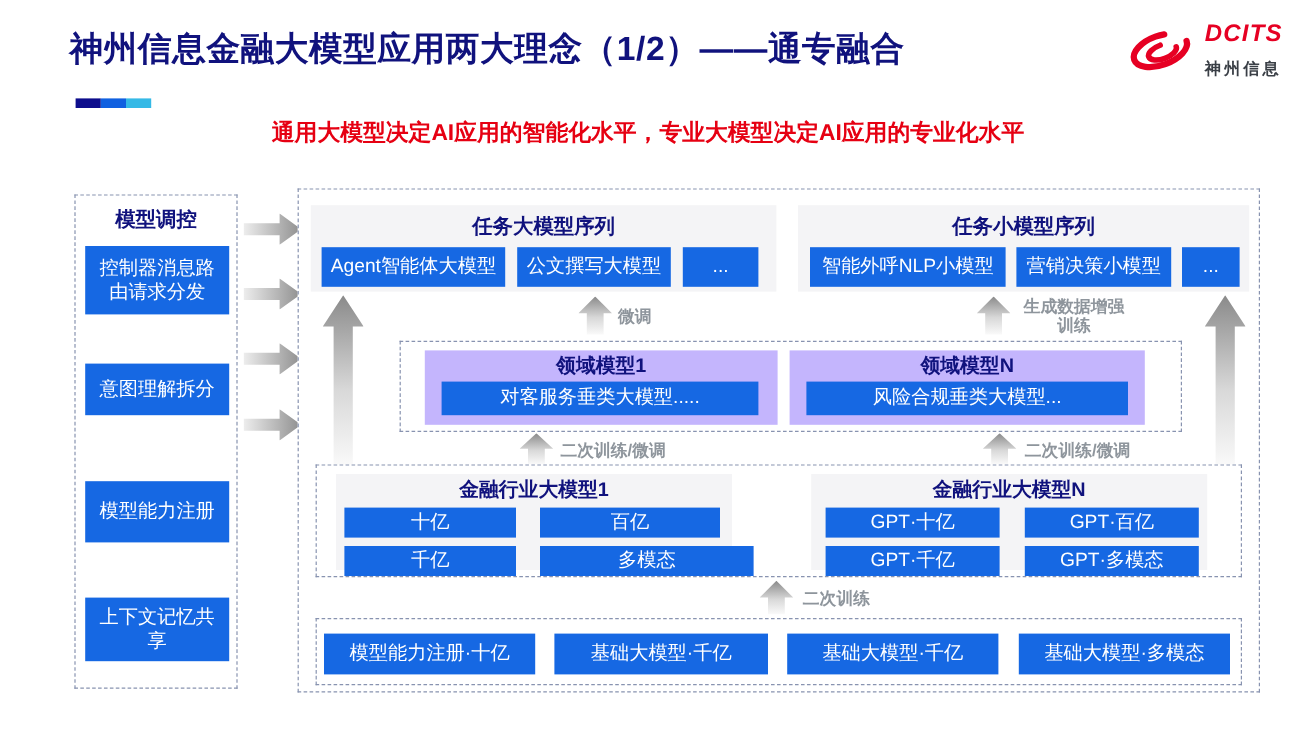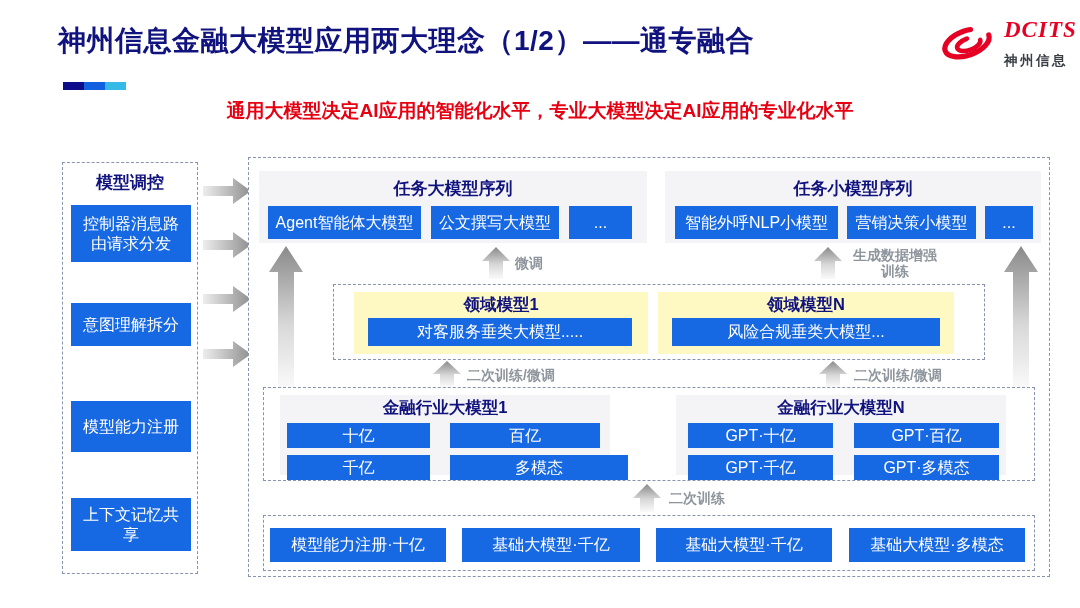--- a/index.html
+++ b/index.html
@@ -7,21 +7,21 @@
   body { font-family:"Liberation Sans","DejaVu Sans",sans-serif; }
   .stage { position:relative; width:1080px; height:608px; background:#ffffff; overflow:hidden; }
 
   .page-title { position:absolute; left:58px; top:22px; font-size:28px; font-weight:700; color:#10127d; letter-spacing:0.5px; }
   .accent-bar { position:absolute; left:63px; top:82px; display:flex; }
   .accent-bar span { width:21px; height:8px; display:block; }
   .seg1{background:#0d0d8c;} .seg2{background:#1060e0;} .seg3{background:#35b9e6;}
 
   .logo { position:absolute; left:938px; top:18px; display:flex; align-items:center; gap:8px; }
   .logo-text { display:flex; flex-direction:column; line-height:1.05; }
-  .logo-brand { color:#e60023; font-size:23px; font-weight:700; font-style:italic; letter-spacing:1px;font-family:Liberation Serif, serif; }
+  .logo-brand { color:#e60023; font-size:20px; font-weight:700; font-style:italic; letter-spacing:1px; }
   .logo-cn { color:#3a3f46; font-size:13.5px; font-weight:700; letter-spacing:2.5px; margin-top:12px; }
 
   .subtitle { position:absolute; left:110px; top:98px; width:860px; text-align:center; font-size:19px; font-weight:700; color:#e60012; }
 
   .dashed { border:1px dashed #8893b0; background:#ffffff; }
 
   .sidebar { position:absolute; left:62px; top:162px; width:136px; height:412px; }
   .sidebar-title { position:absolute; top:8px; left:0; width:100%; text-align:center; font-size:17px; font-weight:700; color:#10127d; }
   .chip { background:#1668e3; color:#ffffff; display:flex; align-items:center; justify-content:center; text-align:center; font-size:16px; line-height:1.25; }
   .side-chip { position:absolute; left:8px; width:120px; padding:0 10px; }
@@ -40,21 +40,21 @@
   .task-small { left:416px; top:13px; width:376px; height:72px; }
   .task-chip { position:absolute; top:35px; height:33px; }
 
   .glabel { position:absolute; color:#8e959c; font-size:14px; font-weight:700; line-height:1.15; }
 
   .tall-arrow { position:absolute; width:34px; height:143px; top:88px; }
   .ta-left{ left:20px; } .ta-right{ left:755px; }
   .sm-arrow { position:absolute; width:28px; height:32px; }
 
   .domain-box { left:84px; top:126px; width:652px; height:76px; position:absolute; }
-  .domain-panel { position:absolute; top:7px; height:62px; background:#fef9c3; }
+  .domain-panel { position:absolute; top:7px; height:62px; background:#c4b5fd; }
   .dp1 { left:20px; width:294px; } .dpn { left:324px; width:296px; }
   .domain-chip { position:absolute; top:26px; height:28px; left:14px; }
 
   .industry-box { left:14px; top:229px; width:772px; height:94px; position:absolute; }
   .ind-panel { position:absolute; top:7px; height:80px; background:#f4f4f6; width:330px; }
   .ip1 { left:16px; } .ipn { left:412px; }
   .ind-chip { position:absolute; height:25px; font-size:16px; }
 
   .base-box { left:14px; top:357px; width:772px; height:56px; position:absolute; }
   .base-chip { position:absolute; top:12px; height:34px; }

